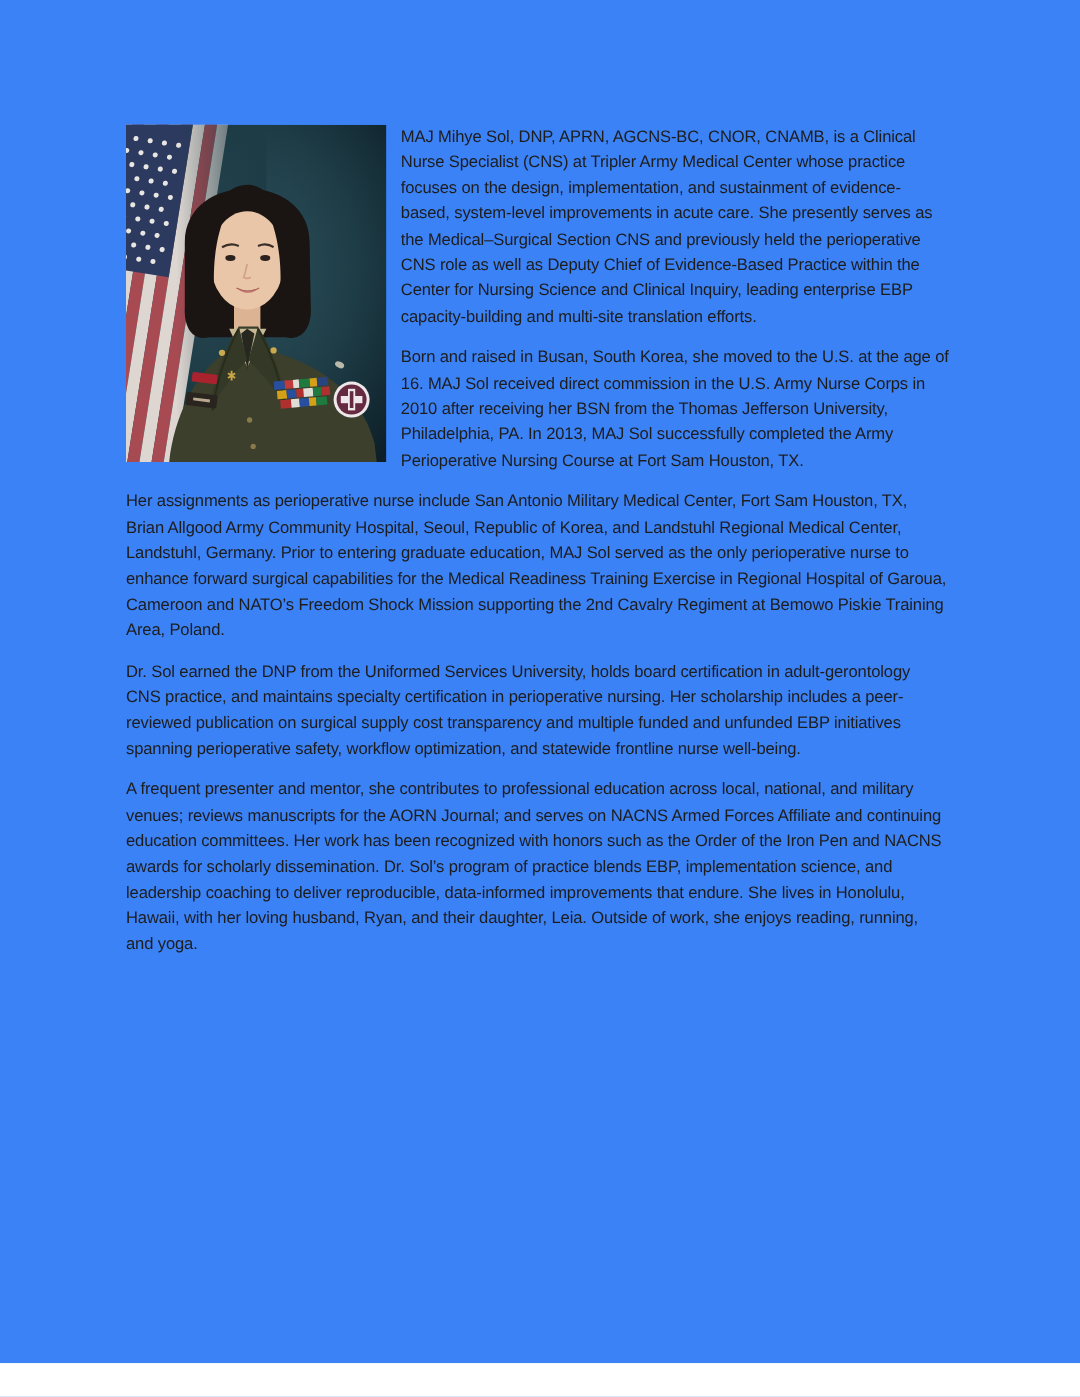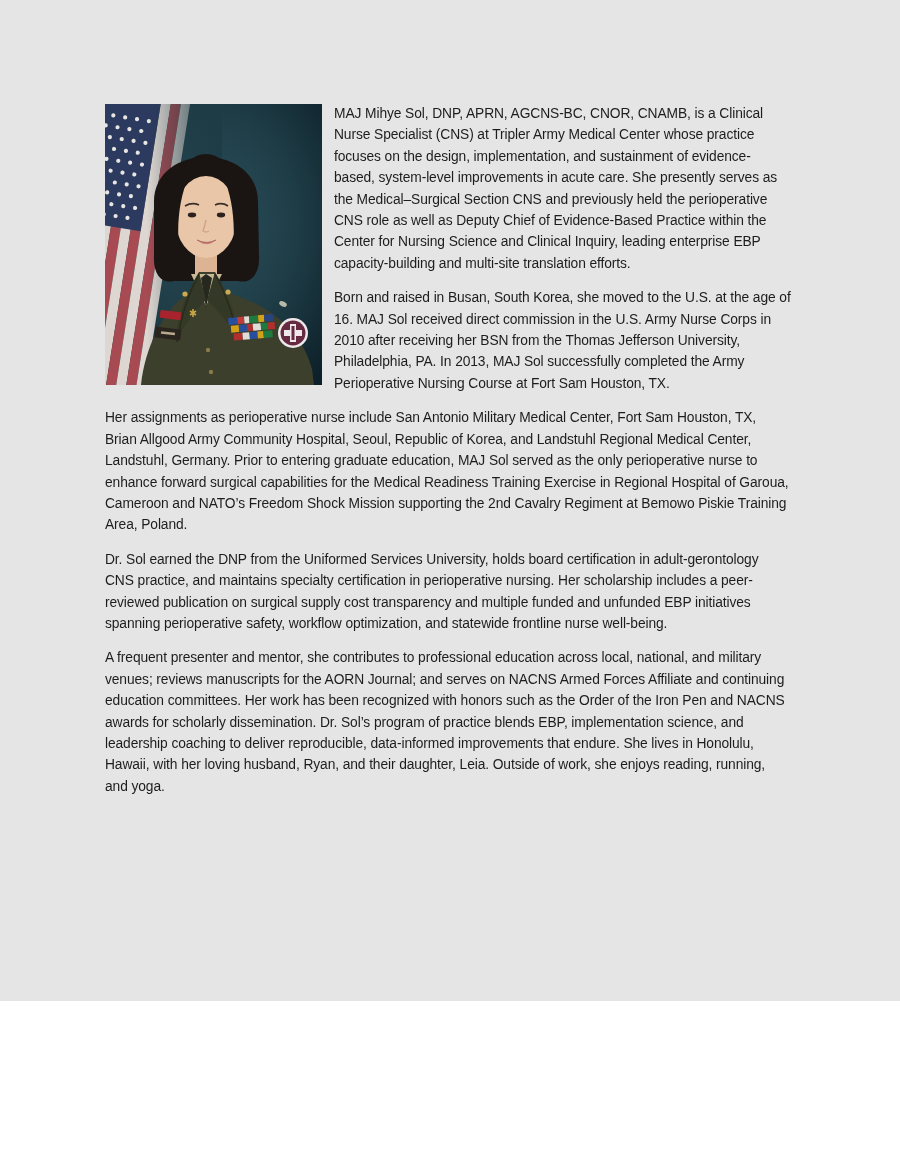--- a/index.html
+++ b/index.html
@@ -3,22 +3,22 @@
 <meta charset="utf-8">
 <style>
   html, body {
     margin: 0;
     padding: 0;
     background: #ffffff;
   }
   .page {
     position: relative;
     width: 900px;
-    height: 1001px;
-    background: #e5e5e5;
+    height: 1136px;
+    background: #3b82f6;
     overflow: hidden;
     font-family: "Liberation Sans", sans-serif;
   }
   .content {
     position: absolute;
     left: 105px;
     top: 103px;
     width: 686px;
     font-size: 13.8px;
     line-height: 21.4px;

